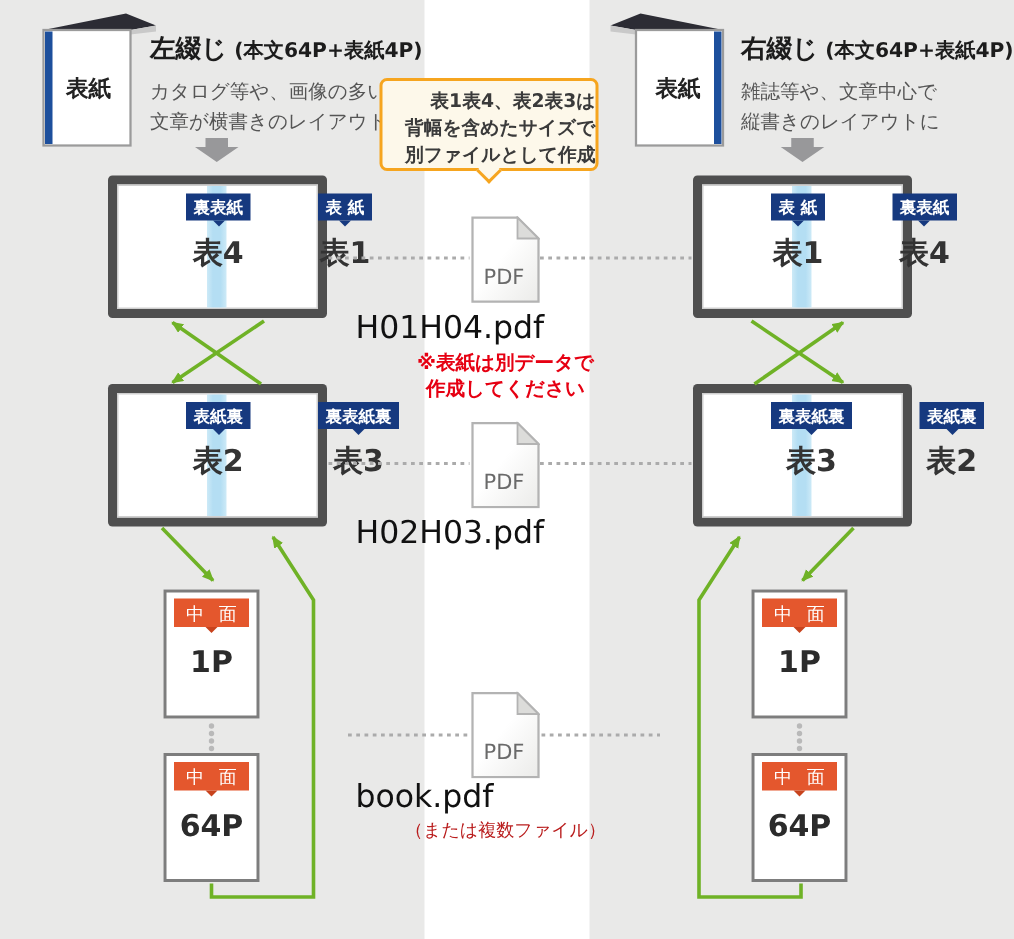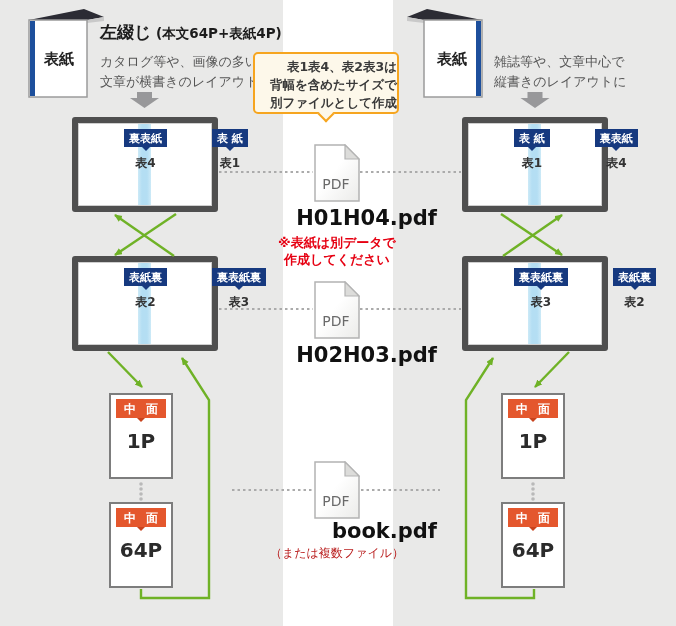--- a/index.html
+++ b/index.html
@@ -16,39 +16,39 @@
   
   .spread{ position:absolute; z-index:3; width:146px; height:95px; background:#4f4f4f; border-radius:3px; padding:6px; }
   .spread-inner{ position:relative; width:100%; height:100%; background:#fff; border:1px solid #cfcfcf; display:flex; }
   .half{ flex:1; position:relative; text-align:center; z-index:2;margin-left:45px; }
   .spine{ position:absolute; left:50%; top:0; bottom:0; width:13px; margin-left:-7px; z-index:1;
           background:linear-gradient(to right,#cdeaf7,#b4def3 30%,#b4def3 70%,#cdeaf7); }
   .tag{ position:relative; display:inline-block; margin-top:5px; background:#16397f; color:#fff;
         font-weight:bold; font-size:11px; line-height:1; padding:4px 5px 3px; white-space:nowrap; }
   .tag::after{ content:""; position:absolute; left:50%; bottom:-4px; margin-left:-4px;
         border-left:4px solid transparent; border-right:4px solid transparent; border-top:4px solid #16397f; }
-  .slabel{ font-size:12px; font-weight:bold; color:#333; margin-top:8px; }
+  .slabel{ font-size:20px; font-weight:bold; color:#333; margin-top:8px; }
 
   
   .page{ position:absolute; z-index:3; width:64px; height:86px; background:#fff; border:2px solid #7d7d7d; text-align:center; }
   .otag{ position:relative; display:block; margin:4px 5px 0; background:#e4572d; color:#fff;
-         font-weight:bold; font-size:12px; line-height:1; padding:4px 0 3px; letter-spacing:3px; text-indent:3px; }
+         font-weight:normal; font-size:12px; line-height:1; padding:4px 0 3px; letter-spacing:3px; text-indent:3px; }
   .otag::after{ content:""; position:absolute; left:50%; bottom:-4px; margin-left:-4px;
          border-left:4px solid transparent; border-right:4px solid transparent; border-top:4px solid #c8431d; }
   .plabel{ font-size:20px; font-weight:bold; color:#2b2b2b; margin-top:11px; }
 
   
   .callout{ position:absolute; z-index:4; left:253px; top:52px; width:146px; height:62px;
             background:#fdf8ea; border:2px solid #f6a51f; border-radius:5px;
             font-size:12.5px; font-weight:bold; color:#3a3a3a; line-height:18px; text-align:right; padding-top:4px; }
   .callout-notch{ position:absolute; left:50%; bottom:-8px; width:12px; height:12px; margin-left:-6px;
             background:#fdf8ea; border-right:2px solid #f6a51f; border-bottom:2px solid #f6a51f; transform:rotate(45deg); }
   .pdf{ position:absolute; z-index:3; }
-  .file-name{ position:absolute; z-index:3; left:237px; width:200px; text-align:right;
-              font-size:21px; font-weight:bold; color:#111; letter-spacing:0; }
+  .file-name{ position:absolute; z-index:3; left:237px; width:200px; text-align:left;
+              font-size:21px; font-weight:normal; color:#111; letter-spacing:0; }
   .red-note{ position:absolute; z-index:3; left:247px; width:180px; text-align:center;
              font-size:13px; font-weight:bold; color:#e60012; line-height:17px; }
   .file-sub{ position:absolute; z-index:3; left:237px; width:200px; text-align:center;
              font-size:12px; color:#b91c1c; }
   .book{ position:absolute; z-index:3; }
 </style>
 </head>
 <body>
 
 <div class="canvas">
@@ -153,20 +153,21 @@
   </div>
 
   <svg class="book" style="left:403px;top:5px" width="82" height="95" viewBox="0 0 82 95">
     <polygon points="79,15 24,4 4,12 21,15" fill="#2c2c34"></polygon>
     <polygon points="21,15 4,12 4,16 21,18" fill="#c9c9c9"></polygon>
     <rect x="21" y="15" width="58" height="77" fill="#ffffff" stroke="#9b9b9b" stroke-width="1.5"></rect>
     <rect x="73" y="16" width="5" height="75" fill="#1d4f9c"></rect>
     <text x="49" y="59" text-anchor="middle" font-size="15" font-weight="bold" fill="#222">表紙</text>
   </svg>
 
+  <div class="col-title" style="left:494px;top:21px"><span>右綴じ</span><span class="suffix"> (本文64P+表紙4P)</span></div>
   <div class="col-desc" style="left:494px;top:52px">
     <div>雑誌等や、文章中心で</div>
     <div>縦書きのレイアウトに</div>
   </div>
 
   <div class="spread" style="left:462px;top:117px">
     <div class="spread-inner">
       <div class="half">
         <div class="tag">表 紙</div>
         <div class="slabel">表1</div>

